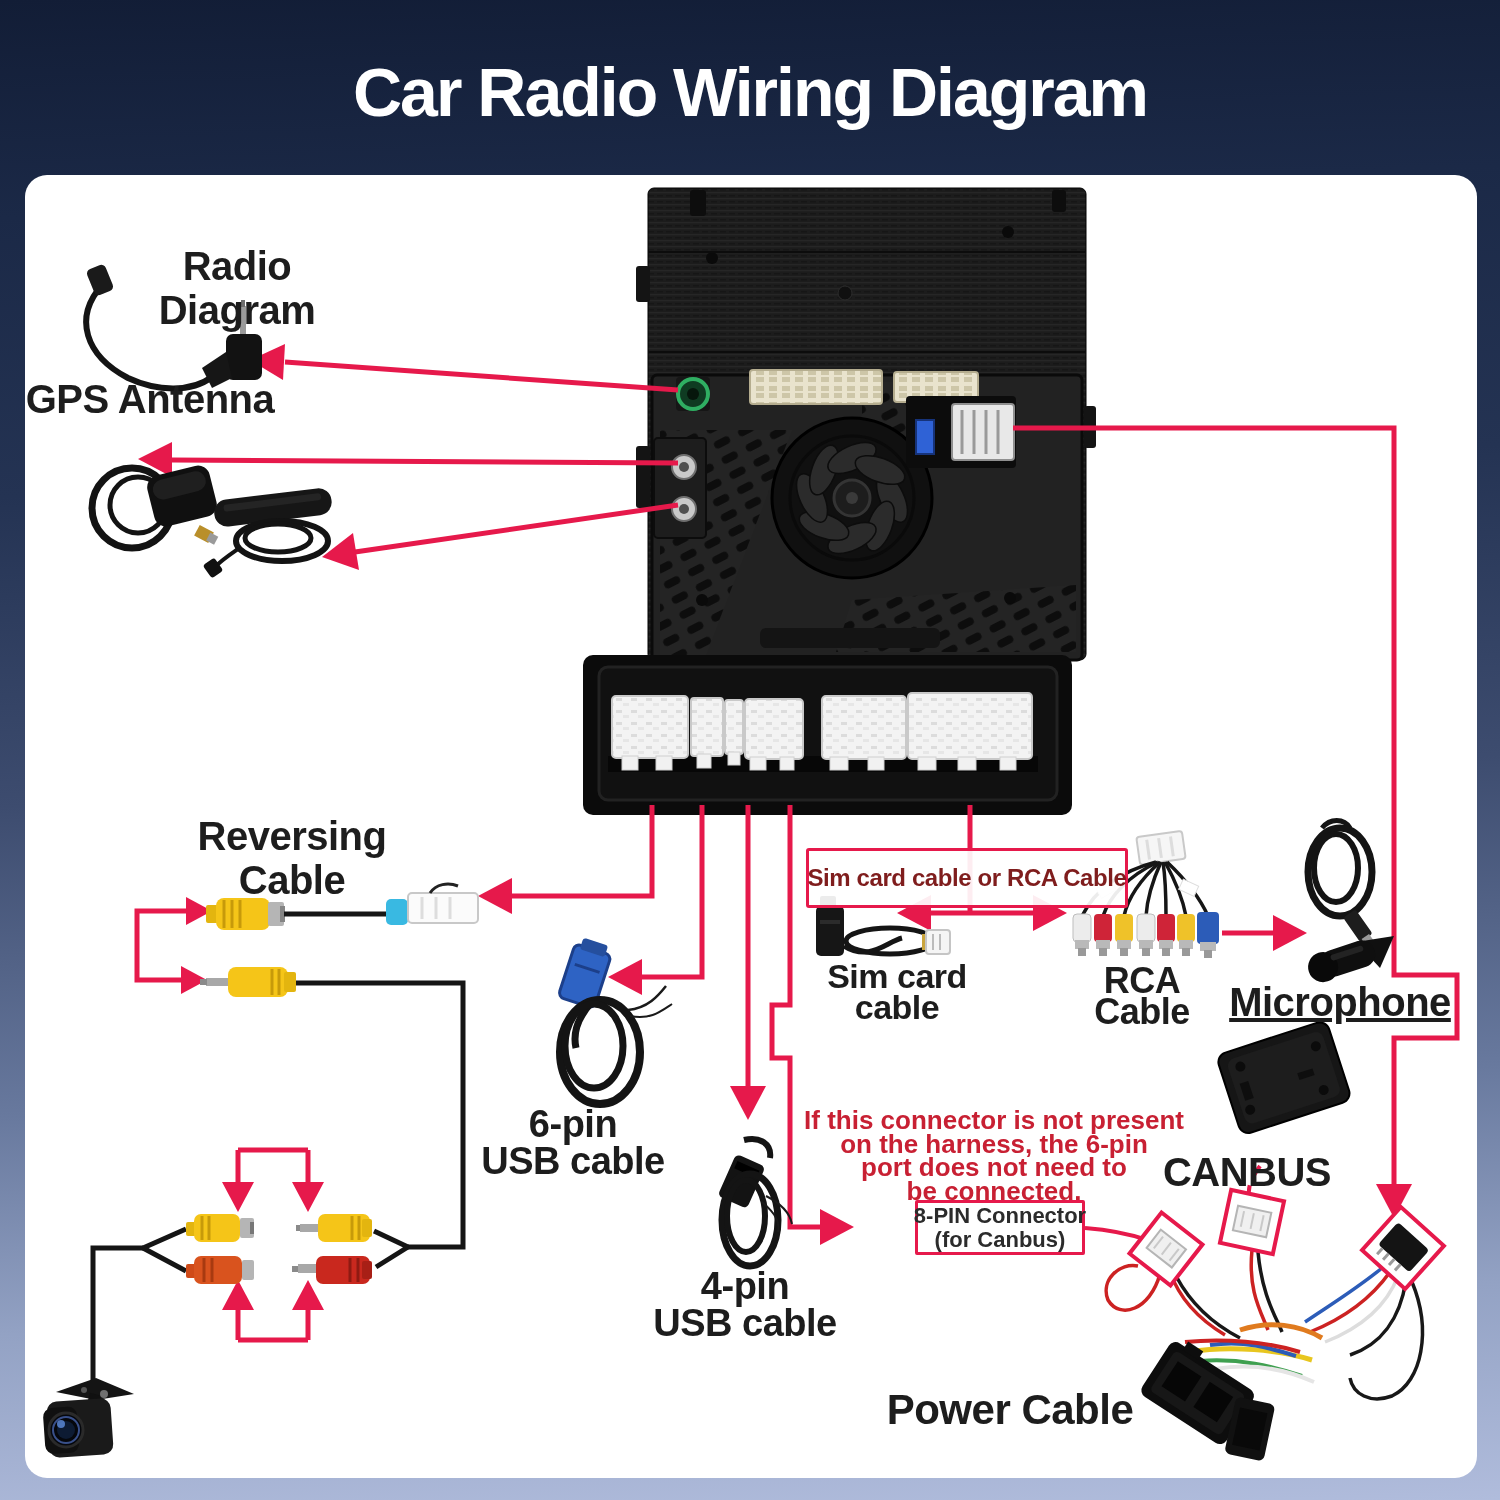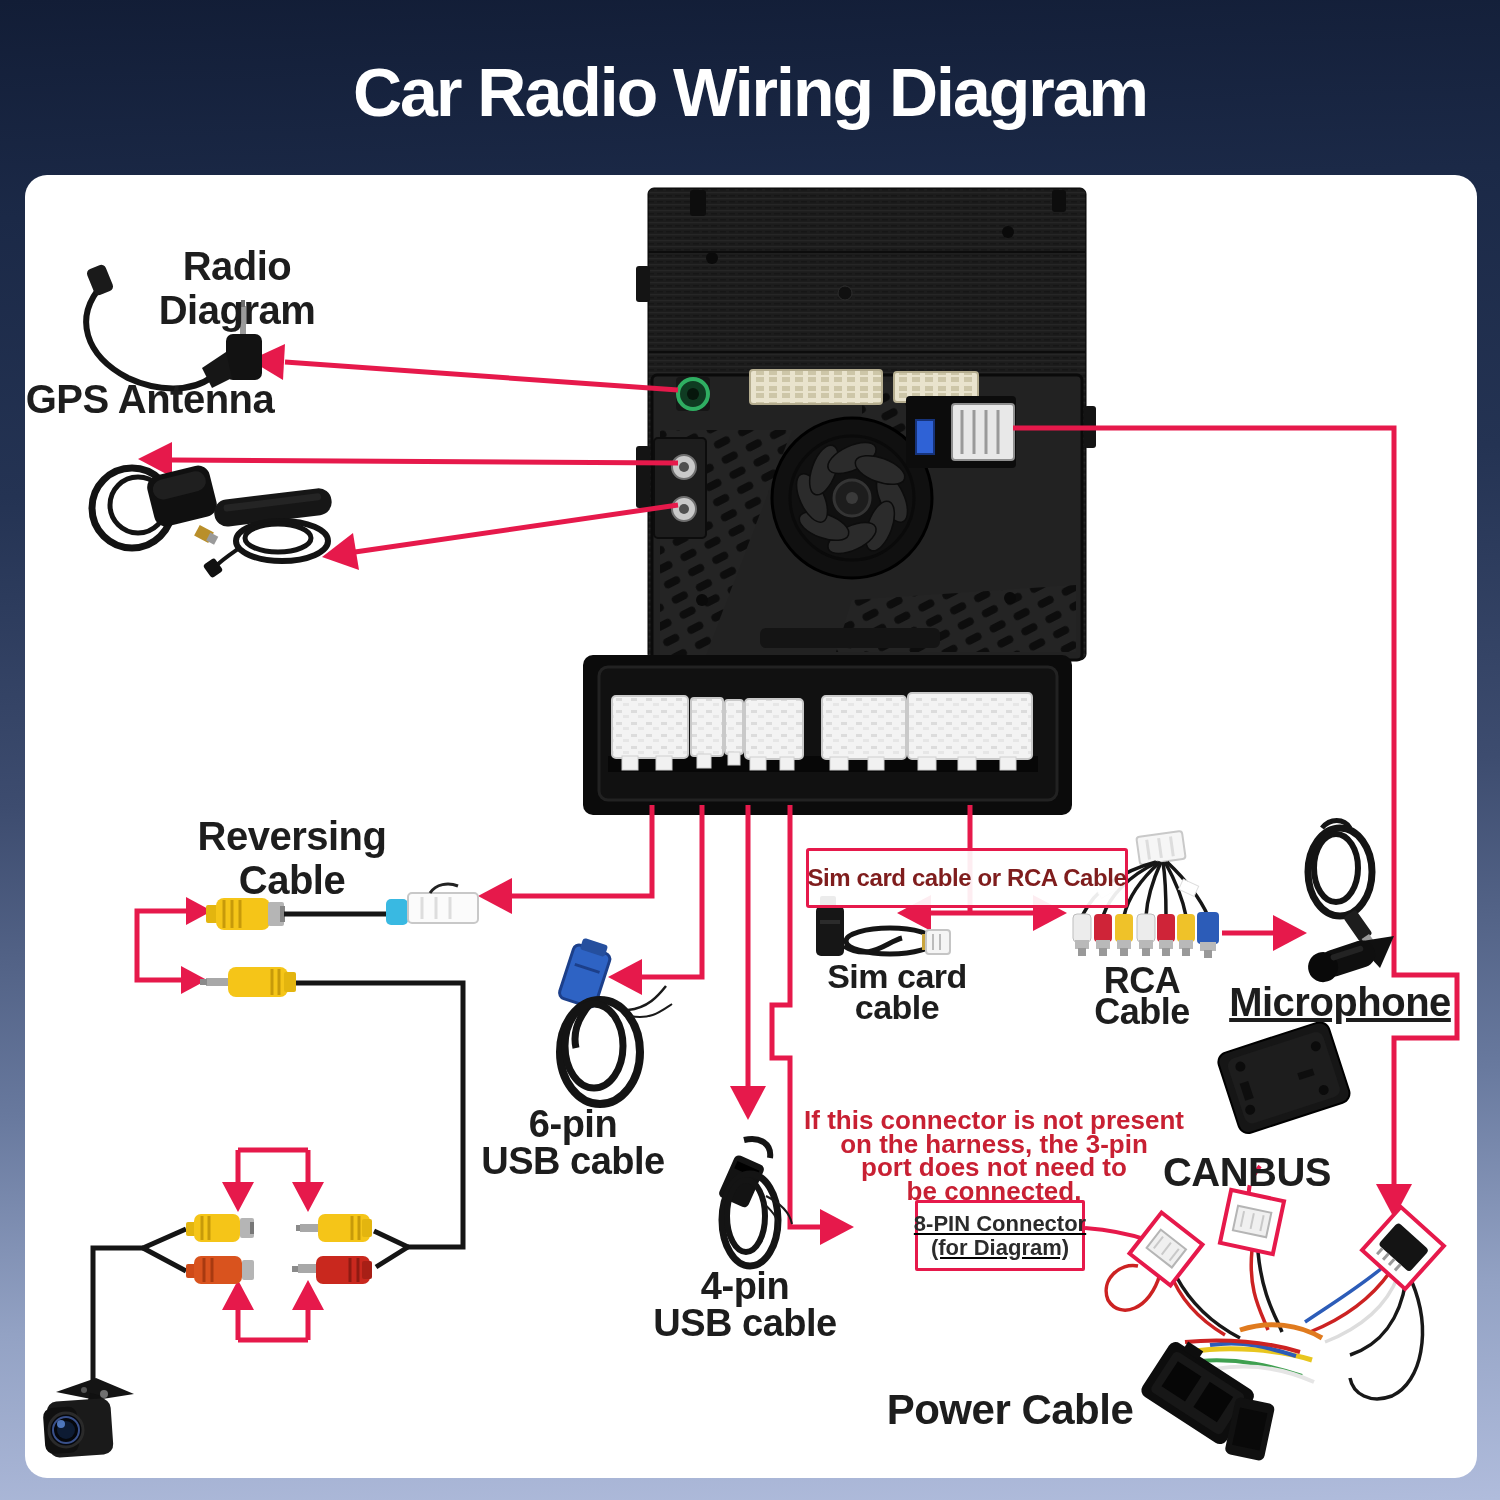--- a/index.html
+++ b/index.html
@@ -16,23 +16,23 @@
   .fs38{font-size:38px;line-height:37px;}
   .fs36{font-size:36px;line-height:31px;}
   .fs34{font-size:34px;line-height:31px;}
   .fs42{font-size:42px;line-height:44px;}
   .redbox{position:absolute;left:806px;top:848px;width:322px;height:60px;box-sizing:border-box;
           border:3px solid #e6194b;border-radius:3px;background:rgba(255,255,255,0.92);z-index:3;
           display:flex;align-items:center;justify-content:center;}
   .redbox .t{color:#7f1d1d;font-weight:700;font-size:24px;letter-spacing:-0.4px;white-space:nowrap;}
   .warn{position:absolute;left:994px;top:1156px;transform:translate(-50%,-50%);z-index:3;
         color:#c82033;font-weight:700;font-size:26px;line-height:23.5px;text-align:center;white-space:nowrap;}
-  .pinbox{position:absolute;left:915px;top:1200px;width:170px;height:71px;box-sizing:border-box;
+  .pinbox{position:absolute;left:915px;top:1200px;width:170px;height:55px;box-sizing:border-box;
           border:3px solid #e6194b;background:#ffffff;z-index:3;border-radius:2px;
-          display:flex;flex-direction:column;align-items:center;justify-content:center;text-decoration:underline;}
+          display:flex;flex-direction:column;align-items:center;justify-content:center;}
   .pinbox .t{color:#2b2b2b;font-weight:700;font-size:22px;line-height:24px;white-space:nowrap;}
 </style>
 </head>
 <body>
 
 <div class="page">
 
   <div class="title">Car Radio Wiring Diagram</div>
   <div class="card"></div>
 
@@ -477,22 +477,22 @@
     <div>cable</div>
   </div>
   <div class="lbl fs36" style="left:1142px;top:996px;">
     <div>RCA</div>
     <div>Cable</div>
   </div>
   <div class="lbl fs40" style="left:1340px;top:1002px;text-decoration:underline;">Microphone</div>
   <div class="lbl fs40" style="left:1247px;top:1149px;margin-top:23px;">CANBUS</div>
   <div class="warn">
     <div>If this connector is not present</div>
-    <div>on the harness, the 3-pin</div>
+    <div>on the harness, the 6-pin</div>
     <div>port does not need to</div>
     <div>be connected.</div>
   </div>
   <div class="pinbox">
     <div class="t">8-PIN Connector</div>
-    <div class="t">(for Diagram)</div>
+    <div class="t">(for Canbus)</div>
   </div>
   <div class="lbl fs42" style="left:1010px;top:1410px;">Power Cable</div>
 </div>
 
 </body></html>

